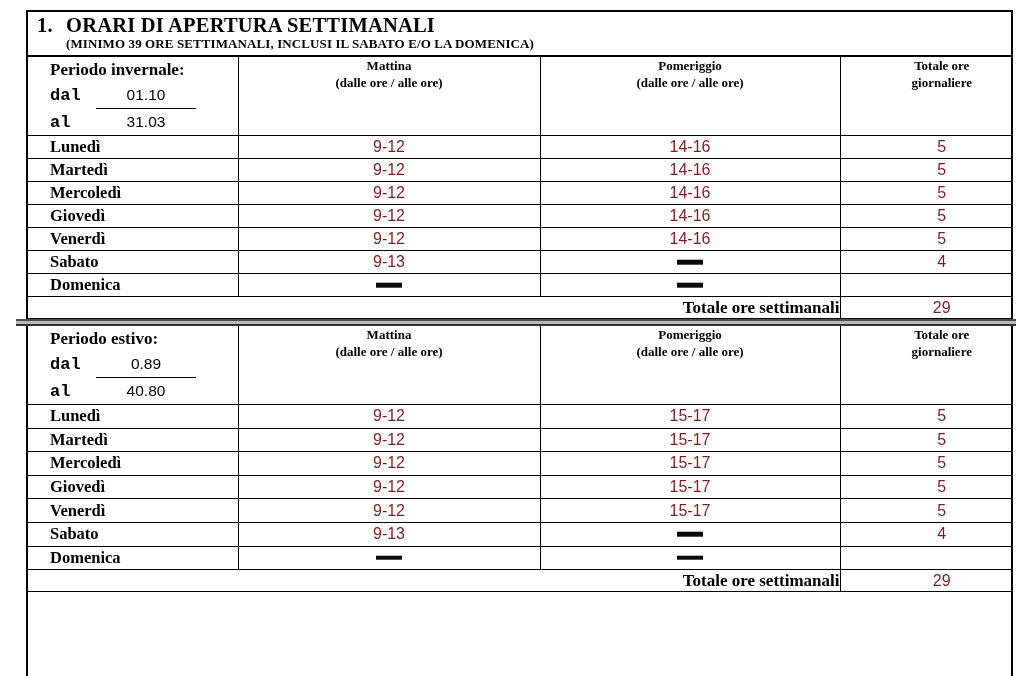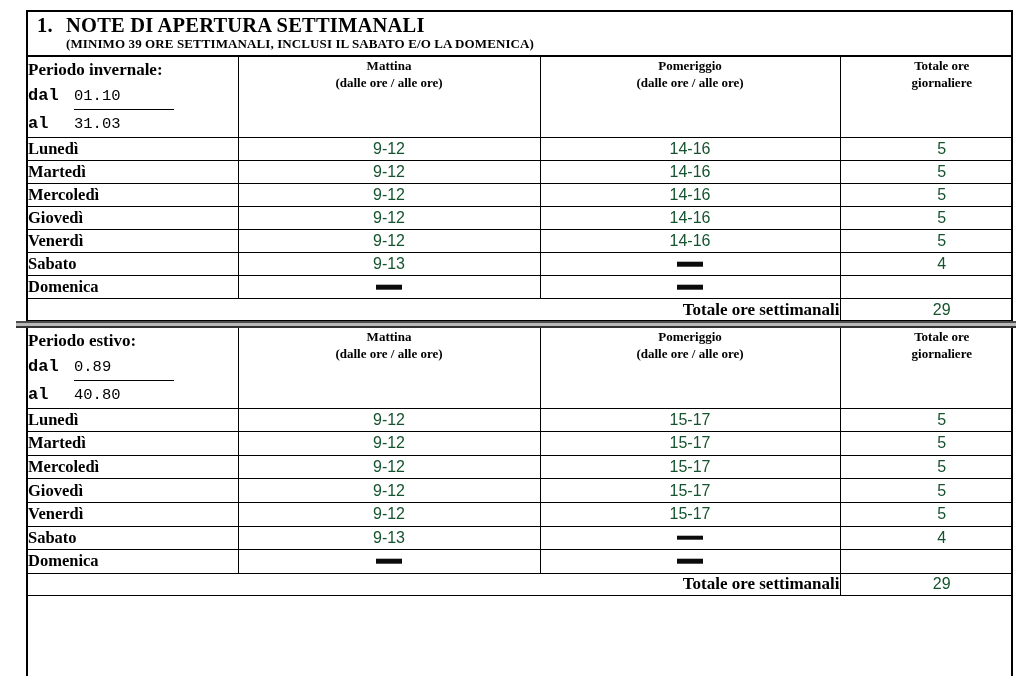--- a/index.html
+++ b/index.html
@@ -12,39 +12,39 @@
 
   
   .title-block { padding:2px 6px 3px 6px; border-bottom:2px solid #000; }
   .title-row { display:flex; align-items:baseline; font-weight:bold; font-size:20.5px; letter-spacing:0.2px; }
   .title-num { width:32px; padding-left:3px; }
   .subtitle { margin-left:32px; font-weight:bold; font-size:13px; letter-spacing:0.1px; margin-top:-1px; }
 
   
   table.sched { width:100%; border-collapse:collapse; table-layout:fixed; }
   table.sched td { border:1.4px solid #000; padding:0; vertical-align:middle; }
-  table.sched td:first-child { border-left:none; }
+  table.sched td:first-child { border-left:none;padding-left:22px; }
   table.sched td:last-child { border-right:none;padding-left:32px; }
   table.sched tr:first-child td { border-top:none; }
   col.c-day { width:210px; } col.c-morn { width:302px; } col.c-aft { width:300px; }
 
   tr.hdr td { vertical-align:top; }
   .sched-winter tr.hdr { height:75px; }
   .sched-summer tr.hdr { height:68px; }
   .period-cell { padding:2px 0 0 7px; font-weight:bold; font-size:17px; line-height:1.48; }
   .dal-label { display:inline-block; width:46px; font-weight:bold;font-family:Liberation Mono, monospace; }
-  .date-val { display:inline-block; width:100px; text-align:left; padding-bottom:1px;
-              font-family:Liberation Mono, monospace; font-weight:normal; font-size:15.5px; }
+  .date-val { display:inline-block; width:100px; text-align:center; padding-bottom:1px;
+              font-family:Liberation Sans, sans-serif; font-weight:normal; font-size:15.5px; }
   .date-underlined { border-bottom:1.6px solid #000; }
   .col-head { text-align:center; font-weight:bold; font-size:13px; line-height:1.32; padding-top:2px; }
 
   .sched tr.day { height:23px; }
   .sched-summer tr.day { height:23.6px; }
   .day-label { font-weight:bold; font-size:16.5px; padding-left:7px; }
-  .v { text-align:center; font-family:"Liberation Sans", sans-serif; font-size:16px; color:#14532d; }
+  .v { text-align:center; font-family:"Liberation Sans", sans-serif; font-size:16px; color:#7f1d1d; }
 
   .v.dash { color:transparent; position:relative; }
   .v.dash::after { content:""; position:absolute; left:50%; top:50%; transform:translate(-50%,-50%);
                    width:26px; height:4.6px; background:#0b0b0b; }
 
   tr.total { height:22px;border-radius:10px; }
   .total-label { text-align:right; font-weight:bold; font-size:17px; padding-right:10px; }
 
   
   .gray-bar { height:6.5px; margin-left:-12px; margin-right:-5px;
@@ -57,21 +57,21 @@
 </style>
 </head>
 <body>
 
 <div class="page">
   <div class="form-box">
 
     <div class="title-block">
       <div class="title-row">
         <span class="title-num">1.</span>
-        <span>NOTE DI APERTURA SETTIMANALI</span>
+        <span>ORARI DI APERTURA SETTIMANALI</span>
       </div>
       <div class="subtitle">(MINIMO 39 ORE SETTIMANALI, INCLUSI IL SABATO E/O LA DOMENICA)</div>
     </div>
 
     <table class="sched sched-winter">
       <colgroup>
           <col class="c-day">
           <col class="c-morn">
           <col class="c-aft">
           <col class="c-tot">

